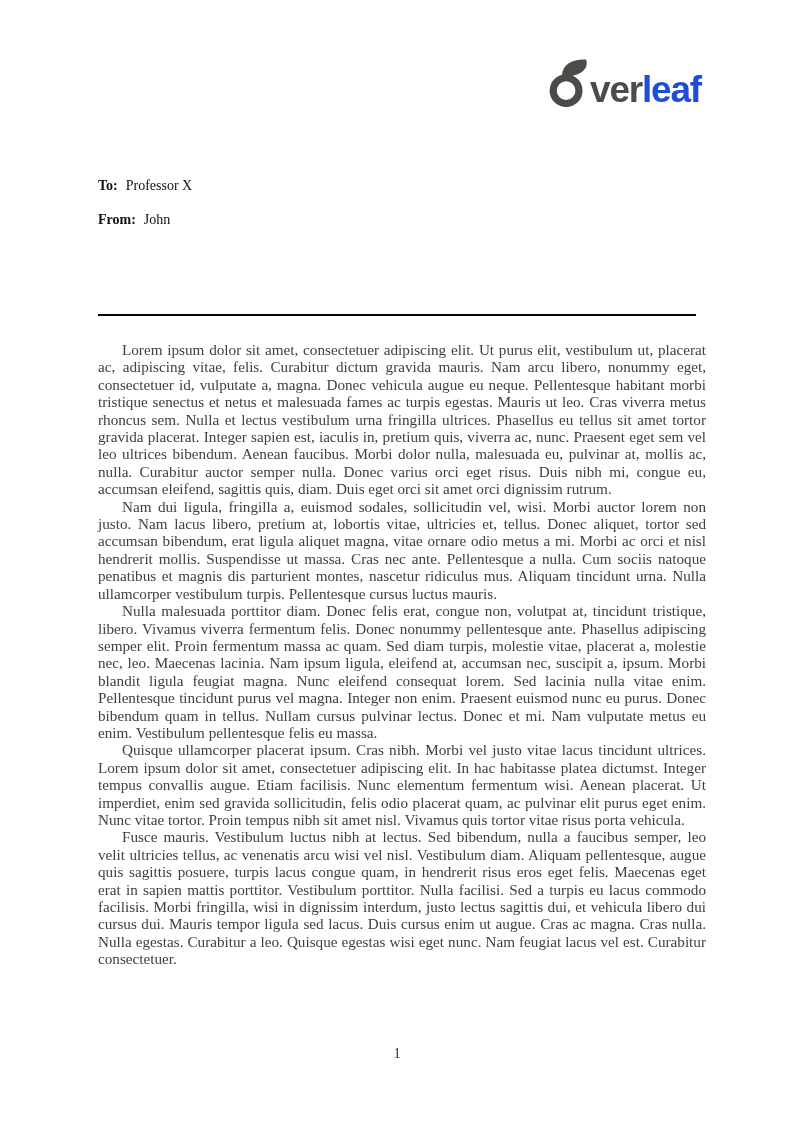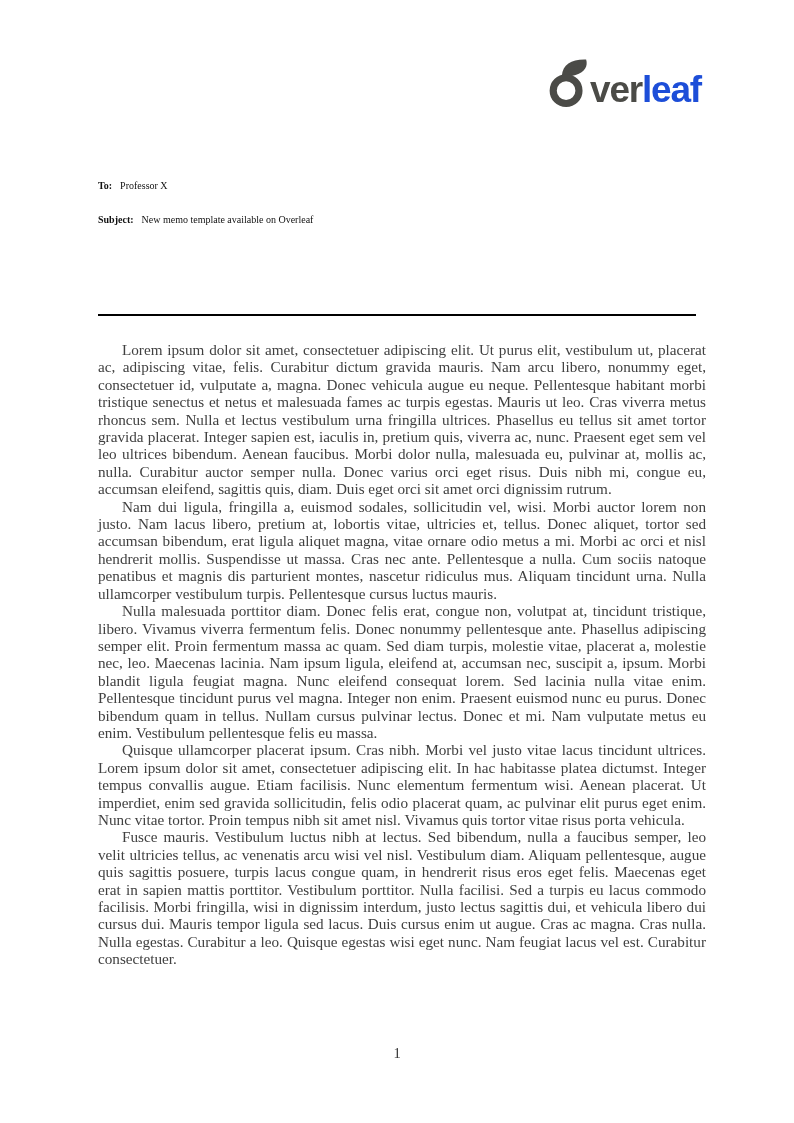--- a/index.html
+++ b/index.html
@@ -34,21 +34,21 @@
   .logo .gray  { color: #4b4b47; }
   .logo .green { color: #1d4ed8; }
   
   .memo-header {
     position: absolute;
     top: 177px;
     left: 93px;
     right: 93px;
   }
   .memo-field {
-    font-size: 10px;
+    font-size: 14px;
     line-height: 18px;
     margin-bottom: 15.5px;
     color: #111111;
   }
   .memo-field .label { font-weight: bold; margin-right: 8px; }
   
   .rule {
     position: absolute;
     top: 314px;
     left: 93px;
@@ -105,21 +105,21 @@
       <span class="gray">ver</span>
       <span class="green">leaf</span>
     </div>
   </div>
 
   <div class="memo-header">
     <div class="memo-field">
       <span class="label">To:</span><span class="value">Professor X</span>
     </div>
     <div class="memo-field">
-      <span class="label">Subject:</span><span class="value">New memo template available on Overleaf</span>
+      <span class="label">From:</span><span class="value">John</span>
     </div>
   </div>
 
   <hr class="rule">
 
   <div class="memo-body">
     <p>Lorem ipsum dolor sit amet, consectetuer adipiscing elit. Ut purus elit, vestibulum ut, placerat ac, adipiscing vitae, felis. Curabitur dictum gravida mauris. Nam arcu libero, nonummy eget, consectetuer id, vulputate a, magna. Donec vehicula augue eu neque. Pellentesque habitant morbi tristique senectus et netus et malesuada fames ac turpis egestas. Mauris ut leo. Cras viverra metus rhoncus sem. Nulla et lectus vestibulum urna fringilla ultrices. Phasellus eu tellus sit amet tortor gravida placerat. Integer sapien est, iaculis in, pretium quis, viverra ac, nunc. Praesent eget sem vel leo ultrices bibendum. Aenean faucibus. Morbi dolor nulla, malesuada eu, pulvinar at, mollis ac, nulla. Curabitur auctor semper nulla. Donec varius orci eget risus. Duis nibh mi, congue eu, accumsan eleifend, sagittis quis, diam. Duis eget orci sit amet orci dignissim rutrum.</p>
     <p>Nam dui ligula, fringilla a, euismod sodales, sollicitudin vel, wisi. Morbi auctor lorem non justo. Nam lacus libero, pretium at, lobortis vitae, ultricies et, tellus. Donec aliquet, tortor sed accumsan bibendum, erat ligula aliquet magna, vitae ornare odio metus a mi. Morbi ac orci et nisl hendrerit mollis. Suspendisse ut massa. Cras nec ante. Pellentesque a nulla. Cum sociis natoque penatibus et magnis dis parturient montes, nascetur ridiculus mus. Aliquam tincidunt urna. Nulla ullamcorper vestibulum turpis. Pellentesque cursus luctus mauris.</p>
     <p>Nulla malesuada porttitor diam. Donec felis erat, congue non, volutpat at, tincidunt tristique, libero. Vivamus viverra fermentum felis. Donec nonummy pellentesque ante. Phasellus adipiscing semper elit. Proin fermentum massa ac quam. Sed diam turpis, molestie vitae, placerat a, molestie nec, leo. Maecenas lacinia. Nam ipsum ligula, eleifend at, accumsan nec, suscipit a, ipsum. Morbi blandit ligula feugiat magna. Nunc eleifend consequat lorem. Sed lacinia nulla vitae enim. Pellentesque tincidunt purus vel magna. Integer non enim. Praesent euismod nunc eu purus. Donec bibendum quam in tellus. Nullam cursus pulvinar lectus. Donec et mi. Nam vulputate metus eu enim. Vestibulum pellentesque felis eu massa.</p>
     <p>Quisque ullamcorper placerat ipsum. Cras nibh. Morbi vel justo vitae lacus tincidunt ultrices. Lorem ipsum dolor sit amet, consectetuer adipiscing elit. In hac habitasse platea dictumst. Integer tempus convallis augue. Etiam facilisis. Nunc elementum fermentum wisi. Aenean placerat. Ut imperdiet, enim sed gravida sollicitudin, felis odio placerat quam, ac pulvinar elit purus eget enim. Nunc vitae tortor. Proin tempus nibh sit amet nisl. Vivamus quis tortor vitae risus porta vehicula.</p>

